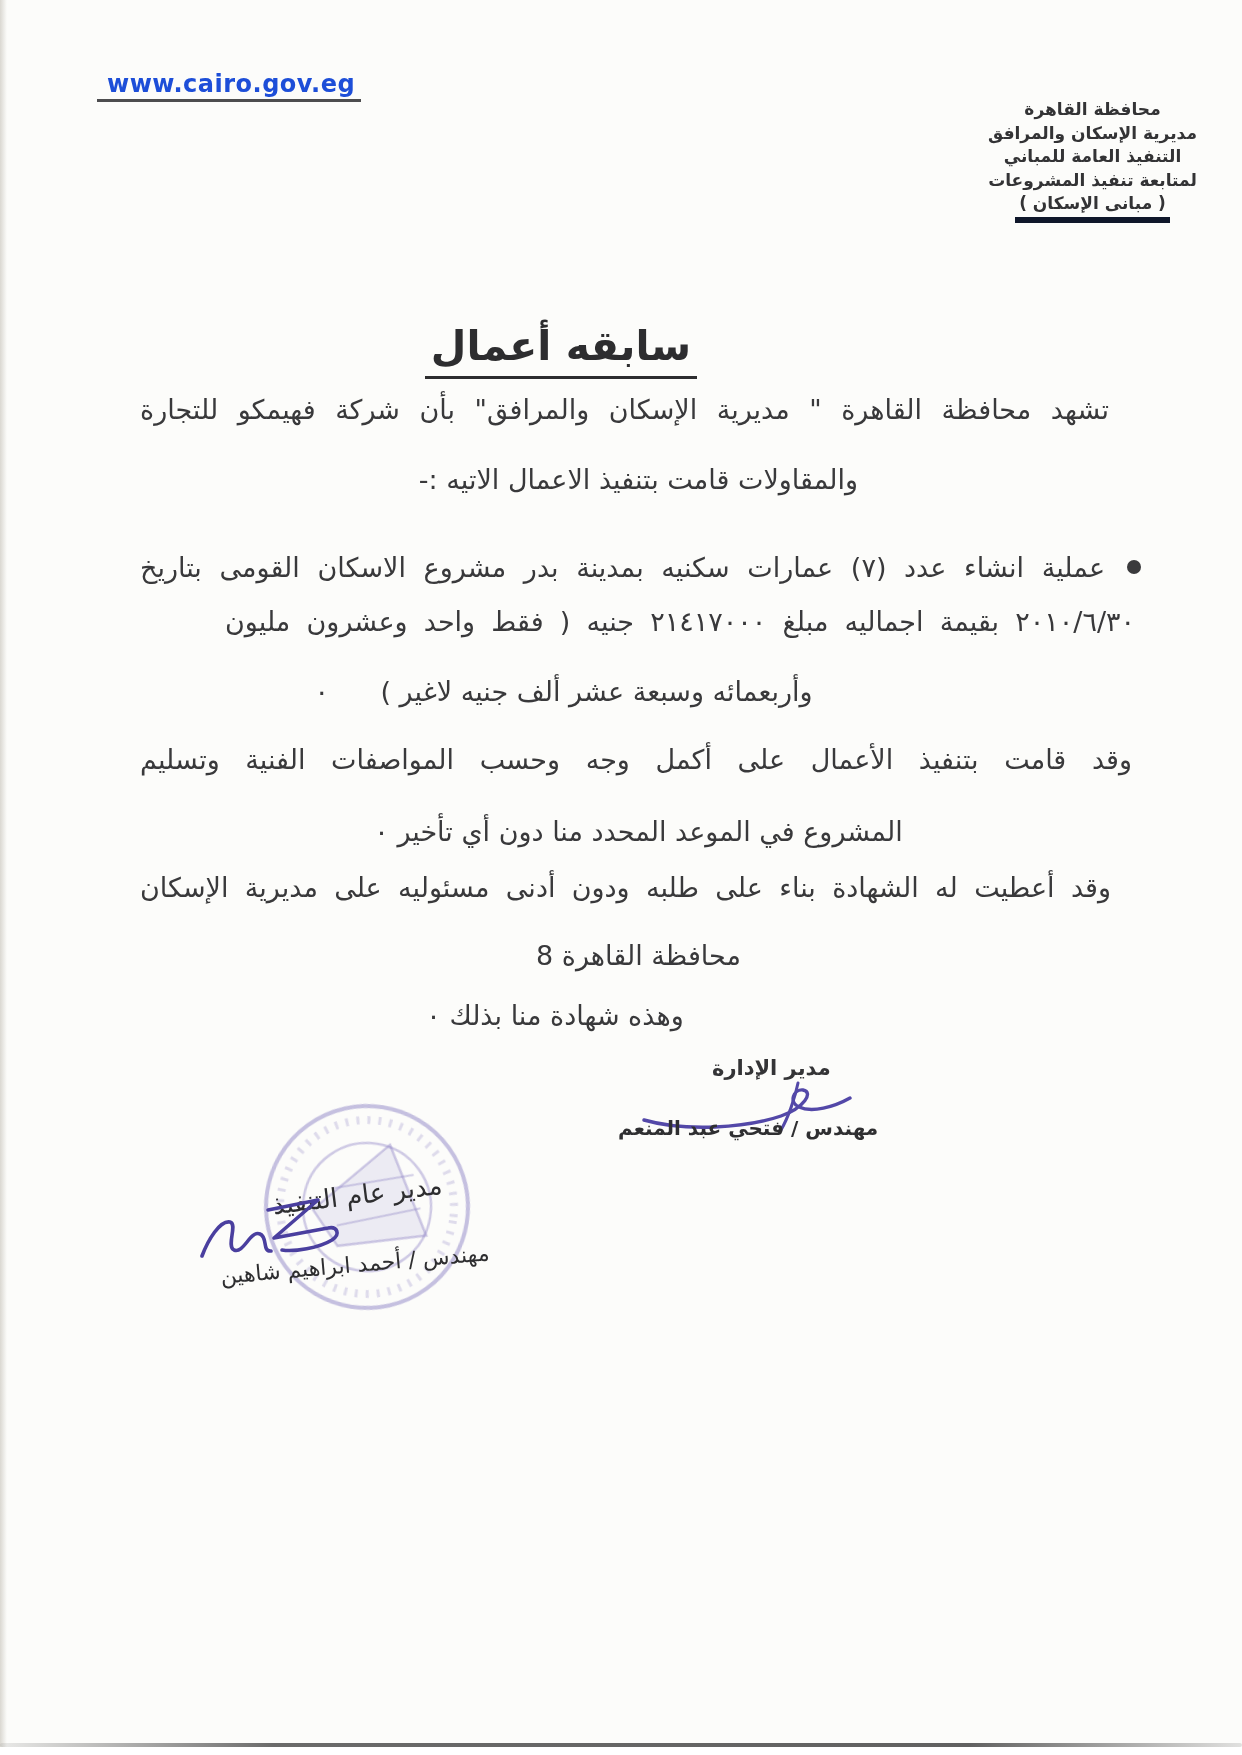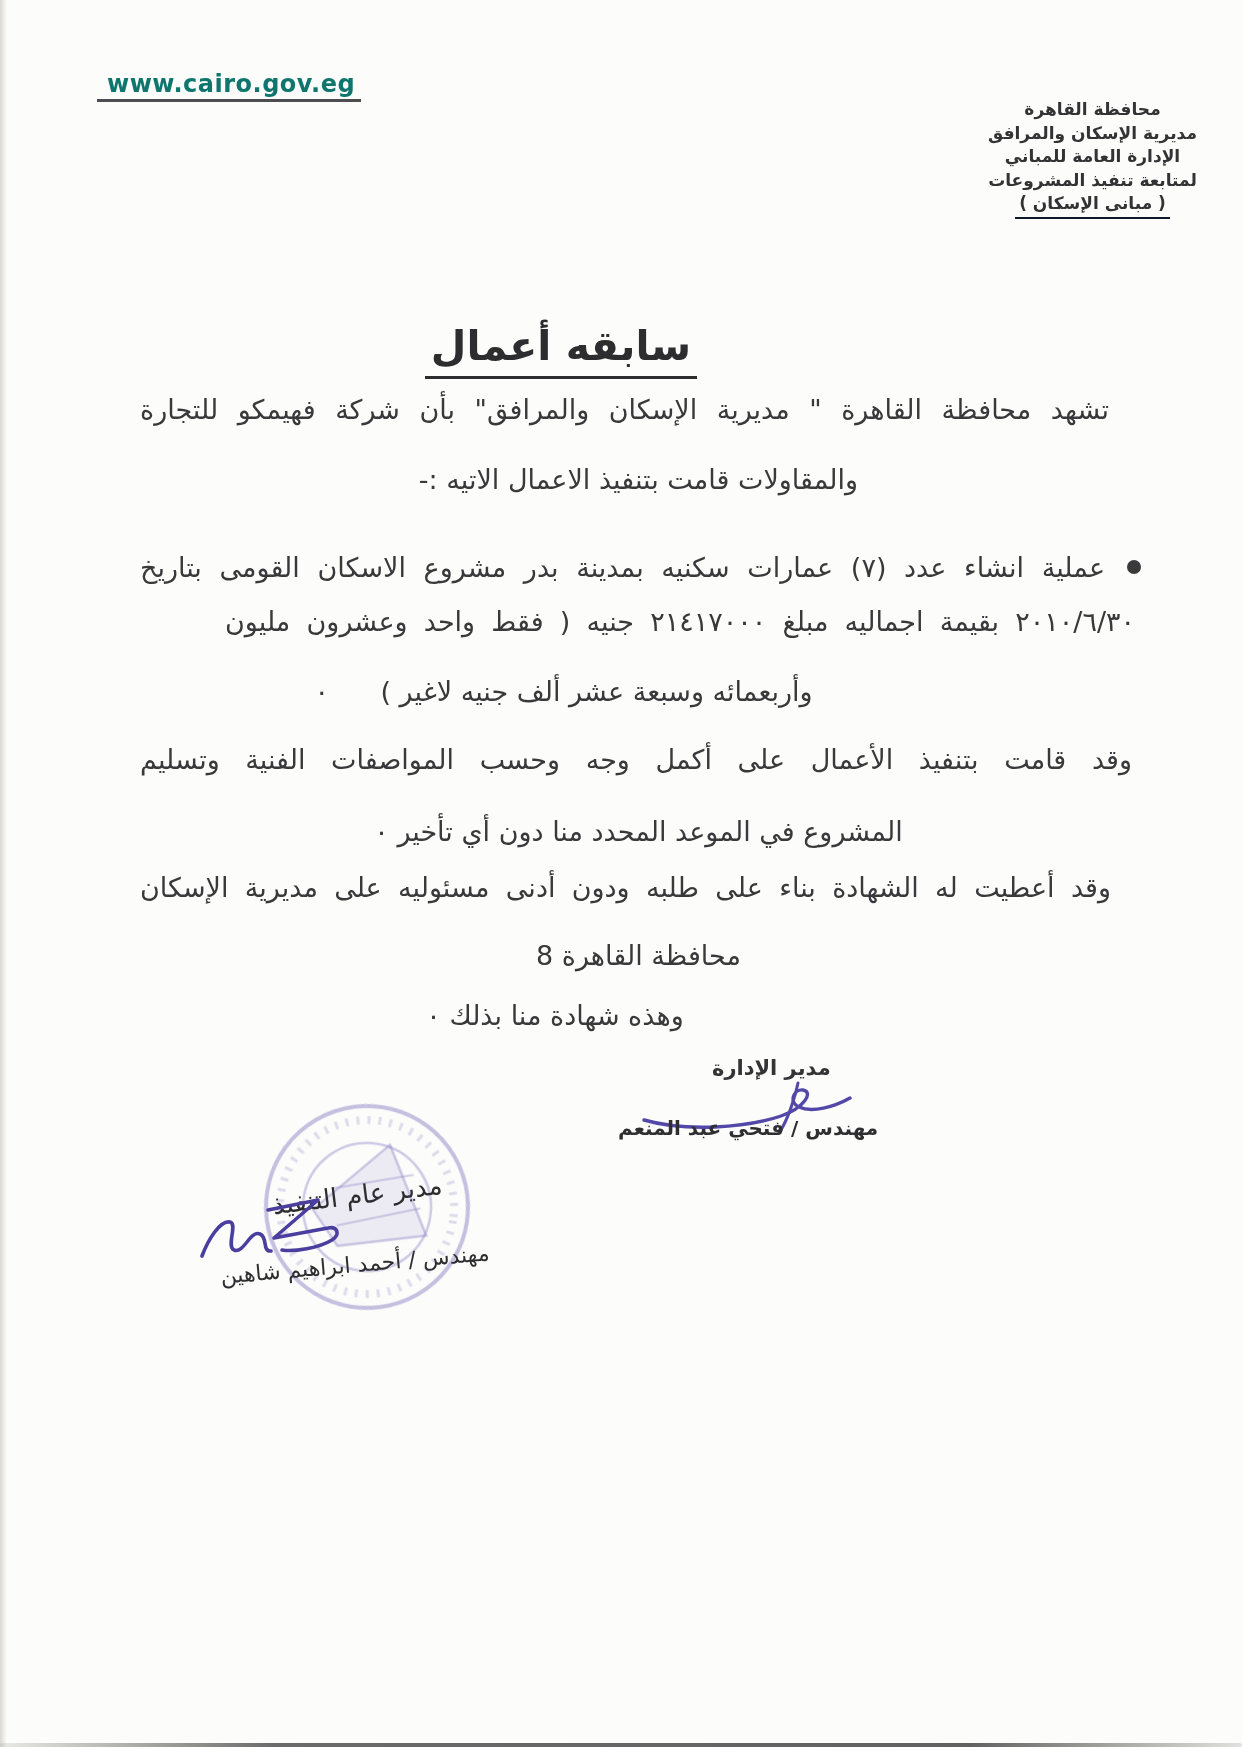--- a/index.html
+++ b/index.html
@@ -17,30 +17,30 @@
   .scan-edge-left{position:absolute;left:0;top:0;bottom:0;width:7px;
     background:linear-gradient(to right,rgba(190,186,176,.55),rgba(190,186,176,0));}
   .scan-edge-bottom{position:absolute;left:0;right:0;top:1743px;height:4px;
     background:linear-gradient(to right,rgba(70,70,70,.1),rgba(45,45,45,.7) 22%,rgba(45,45,45,.75) 78%,rgba(70,70,70,.15));
     border-radius:2px;}
   .below-strip{position:absolute;left:0;right:0;top:1747px;bottom:0;background:#ffffff;}
 
   
   .website{
     position:absolute;left:97px;top:70px;direction:ltr;
-    font-size:24px;letter-spacing:.5px;font-weight:bold;color:#0f766e;
+    font-size:24px;letter-spacing:.5px;font-weight:bold;color:#1d4ed8;
     border-bottom:3px solid #4d4d4f;padding:0 6px 1px 10px;text-align:center;
   }
 
   
   .letterhead{
     position:absolute;right:32px;top:98px;width:235px;
     text-align:center;font-size:17px;font-weight:bold;line-height:23.5px;color:#333335;
   }
-  .letterhead .u{display:inline-block;border-bottom:2px solid #0f172a;padding:0 4px 1px;}
+  .letterhead .u{display:inline-block;border-bottom:6px solid #0f172a;padding:0 4px 1px;}
 
   
   .title-wrap{position:absolute;left:0;top:322px;width:1242px;text-align:center;}
   .title{
     display:inline-block;margin-left:-120px;
     font-size:41px;font-weight:bold;color:#2d2d2f;
     border-bottom:3px solid #2d2d2f;padding:0 6px 6px;
   }
 
   
@@ -71,21 +71,21 @@
 
 <div class="page">
 
   <div class="scan-edge-left"></div>
 
   <div class="website">www.cairo.gov.eg</div>
 
   <div class="letterhead">
     <div>محافظة القاهرة</div>
     <div>مديرية الإسكان والمرافق</div>
-    <div>الإدارة العامة للمباني</div>
+    <div>التنفيذ العامة للمباني</div>
     <div>لمتابعة تنفيذ المشروعات</div>
     <div><span class="u">( مبانى الإسكان )</span></div>
   </div>
 
   <div class="title-wrap">
     <span class="title">سابقه أعمال</span>
   </div>
 
   <div class="line j" style="top:388px;padding-right:28px;">تشهد محافظة القاهرة " مديرية الإسكان والمرافق" بأن شركة فهيمكو للتجارة</div>
   <div class="line" style="top:458px;">والمقاولات قامت بتنفيذ الاعمال الاتيه :-</div>

